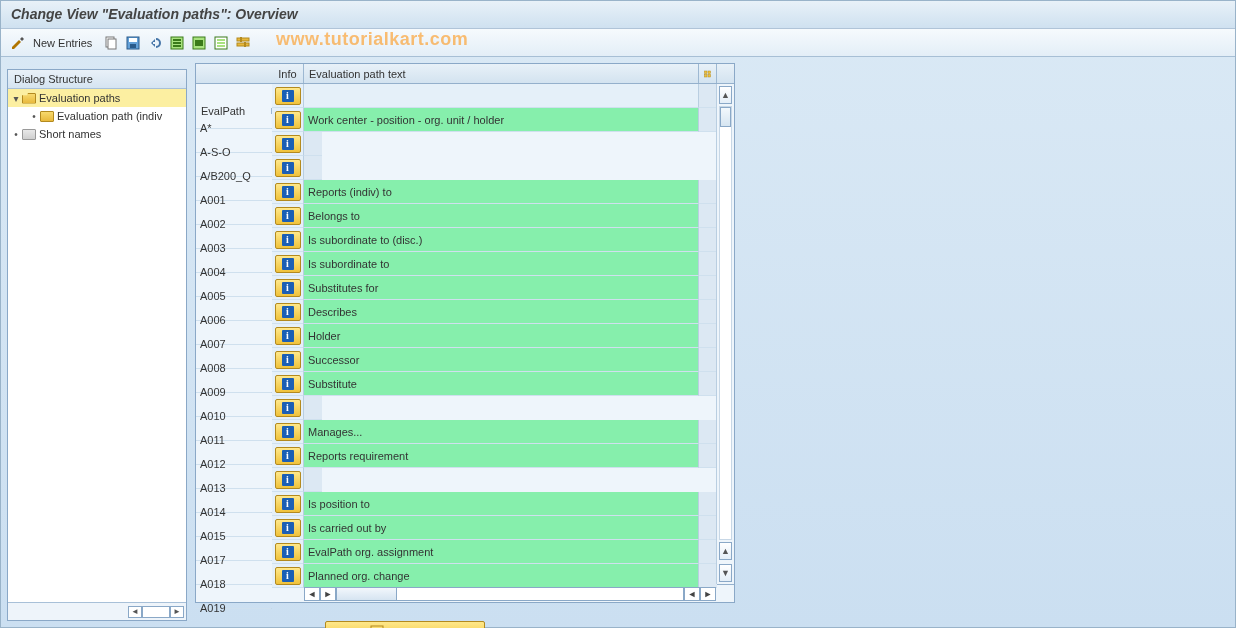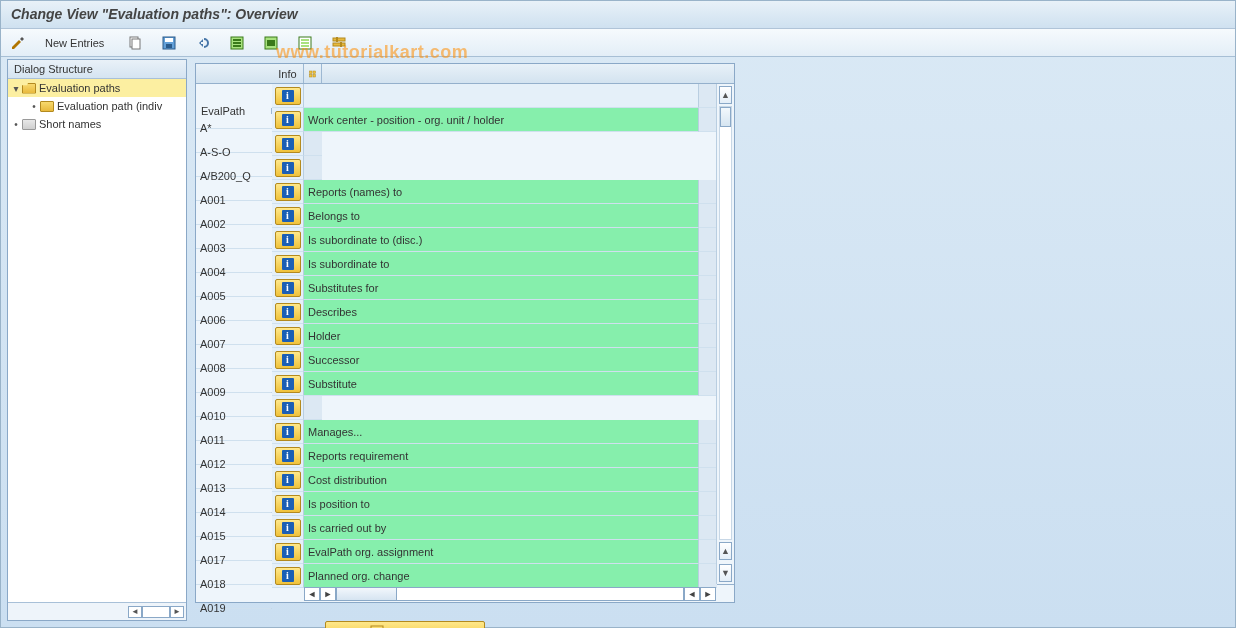--- a/index.html
+++ b/index.html
@@ -1,25 +1,25 @@
 <!DOCTYPE html>
 <html><head>
 <meta charset="utf-8">
 <style>
   *{box-sizing:border-box;margin:0;padding:0;}
   body{font-family:Arial,Helvetica,sans-serif;font-size:11px;background:#fff;color:#333;}
   .app{width:1236px;height:628px;border:1px solid #99b3c9;background:linear-gradient(to bottom,#dae9f5,#cbdff1);position:relative;}
   .title-bar{height:28px;padding:5px 10px;font-size:14px;font-weight:bold;font-style:italic;color:#444;background:linear-gradient(to bottom,#e8f1f8 0%,#cfe1f0 100%);border-bottom:1px solid #b0c4d8;}
-  .toolbar{height:28px;display:flex;align-items:center;gap:16px;padding:2px 8px;background:linear-gradient(to bottom,#f6fafd,#e3eef7);border-bottom:1px solid #a7bfd5;position:relative;}
+  .toolbar{height:28px;display:flex;align-items:center;gap:4px;padding:2px 8px;background:linear-gradient(to bottom,#f6fafd,#e3eef7);border-bottom:1px solid #a7bfd5;position:relative;}
   .tb-icon{width:18px;height:18px;display:inline-flex;align-items:center;justify-content:center;border:1px solid transparent;border-radius:2px;}
   .new-entries{font-size:11px;color:#333;padding:2px 6px 2px 2px;cursor:default;}
-  .watermark{position:absolute;left:275px;top:13px;font-size:18px;font-weight:bold;color:rgba(255,140,0,0.55);pointer-events:none;letter-spacing:0.5px;}
+  .watermark{position:absolute;left:275px;top:0;font-size:18px;font-weight:bold;color:rgba(255,140,0,0.55);pointer-events:none;letter-spacing:0.5px;}
   .content{display:flex;height:calc(100% - 56px);}
   
-  .sidebar{width:180px;border:1px solid #8aa8c7;margin:2px 0 6px 6px;background:#f0f6fc;display:flex;flex-direction:column;position:relative;}
+  .sidebar{width:180px;border:1px solid #8aa8c7;margin:12px 0 6px 6px;background:#f0f6fc;display:flex;flex-direction:column;position:relative;}
   .sidebar-header{background:linear-gradient(to bottom,#e9f1f8,#d5e4f1);border-bottom:1px solid #a8c0d8;padding:3px 6px;font-size:11px;color:#333;}
   .tree{flex:1;background:#fff;overflow:hidden;font-size:11px;}
   .tree-row{display:flex;align-items:center;height:18px;padding:0 2px;white-space:nowrap;overflow:hidden;}
   .tree-row.sel{background:#fcefa1;}
   .twisty{width:12px;text-align:center;color:#555;font-size:10px;}
   .folder{width:14px;height:11px;margin-right:3px;display:inline-block;}
   .folder.open{background:linear-gradient(#f7d96e,#e8b93c);border:1px solid #b38a1f;border-radius:1px;clip-path:polygon(0 25%,35% 25%,45% 0,100% 0,100% 100%,0 100%);}
   .folder.closed{background:linear-gradient(#f7d96e,#e8b93c);border:1px solid #b38a1f;border-radius:1px;}
   .folder.gray{background:linear-gradient(#e8e8e8,#cfcfcf);border:1px solid #999;}
   .sidebar-footer{height:18px;border-top:1px solid #a8c0d8;background:#eef4fa;display:flex;align-items:center;justify-content:flex-end;padding:0 2px;}
@@ -151,20 +151,21 @@
       </div>
     </div>
 
     <div class="side-resizer"></div>
 
     <div class="main">
       <div class="table-shell" style="width:540px;">
         <div class="grid-head">
           <div class="hcell col-path">EvalPath</div>
           <div class="hcell col-info">Info</div>
+          <div class="hcell col-text">Evaluation path text</div>
           <div class="hcell col-cfg">
             <svg width="14" height="14" viewBox="0 0 14 14">
                 <rect x="1" y="1" width="5" height="5" fill="#f0c23a" stroke="#b38a1f"></rect>
                 <rect x="8" y="1" width="5" height="5" fill="#f0c23a" stroke="#b38a1f"></rect>
                 <rect x="1" y="8" width="5" height="5" fill="#f0c23a" stroke="#b38a1f"></rect>
                 <rect x="8" y="8" width="5" height="5" fill="#f0c23a" stroke="#b38a1f"></rect>
               </svg>
           </div>
         </div>
         <div class="grid-body" id="grid-body">
@@ -206,21 +207,21 @@
               </div>
               <div class="vscroll-cell"></div>
             </div>
             <div class="grid-row">
               <div class="cell col-path">A002</div>
               <div class="cell info col-info">
                 <div class="info-btn">
                   <div class="info-i">i</div>
                 </div>
               </div>
-              <div class="cell txt col-text">Reports (names) to</div>
+              <div class="cell txt col-text">Reports (indiv) to</div>
               <div class="vscroll-cell"></div>
             </div>
             <div class="grid-row">
               <div class="cell col-path">A003</div>
               <div class="cell info col-info">
                 <div class="info-btn">
                   <div class="info-i">i</div>
                 </div>
               </div>
               <div class="cell txt col-text">Belongs to</div>
@@ -325,21 +326,20 @@
               <div class="cell txt col-text">Reports requirement</div>
               <div class="vscroll-cell"></div>
             </div>
             <div class="grid-row">
               <div class="cell col-path">A014</div>
               <div class="cell info col-info">
                 <div class="info-btn">
                   <div class="info-i">i</div>
                 </div>
               </div>
-              <div class="cell txt col-text">Cost distribution</div>
               <div class="vscroll-cell"></div>
             </div>
             <div class="grid-row">
               <div class="cell col-path">A015</div>
               <div class="cell info col-info">
                 <div class="info-btn">
                   <div class="info-i">i</div>
                 </div>
               </div>
               <div class="cell txt col-text">Is position to</div>

